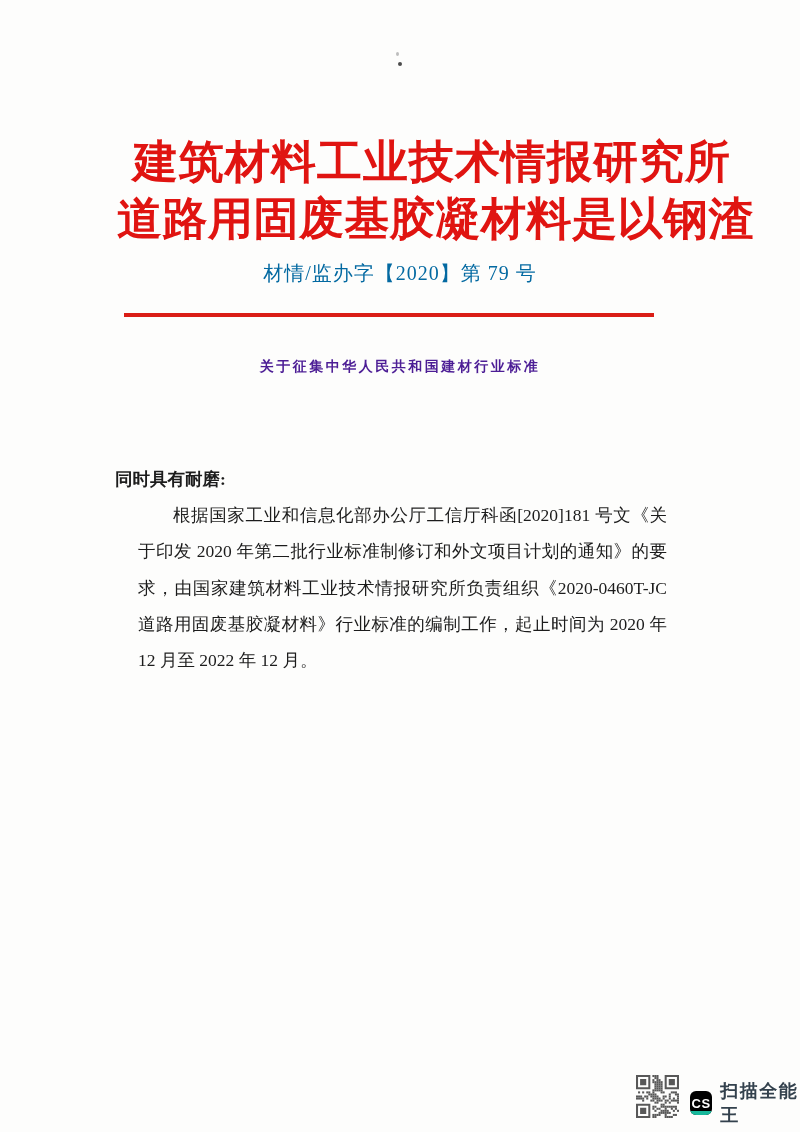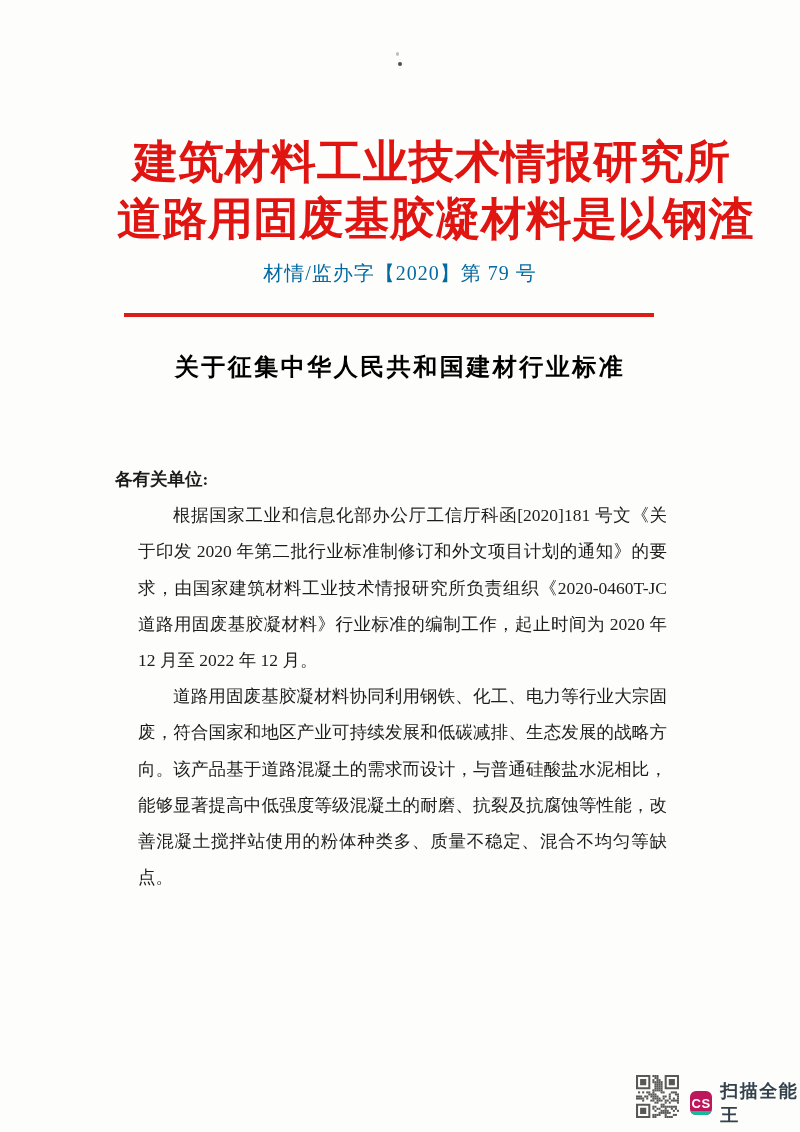--- a/index.html
+++ b/index.html
@@ -36,22 +36,22 @@
     text-align:center; font-size:20px; color:#0369a1; letter-spacing:1px;
   }
   .red-rule {
     position:absolute; top:313px; left:124px;
     width:530px; height:4px; background:#da1d16;
   }
 
   
   .title {
     position:absolute; top:344px; left:0; width:100%;
-    text-align:center; font-weight:700; color:#000000;
-    font-size:24px; line-height:45px; letter-spacing:2.5px;
+    text-align:center; font-weight:700; color:#4c1d95;
+    font-size:14px; line-height:45px; letter-spacing:2.5px;
     font-family:"Liberation Sans","DejaVu Sans",sans-serif;
   }
 
   
   .letter-body {
     position:absolute; top:461px; left:115px; width:552px;
     font-size:17.5px; line-height:36.2px;
     color:#1c1c1c; text-align:justify; text-justify:inter-character;
   }
   .salutation { font-weight:600; }
@@ -62,21 +62,21 @@
     position:absolute; left:636px; top:1075px;
     display:flex; align-items:flex-start; gap:11px;
     font-family:"Liberation Sans","DejaVu Sans",sans-serif;
   }
   .qr { width:43px; height:43px; opacity:.85; }
   .qr svg { display:block; width:43px; height:43px; fill:#3c3c3c; }
   .wm-col { padding-top:4px; }
   .wm-row { display:flex; align-items:center; gap:8px; }
   .cs-badge {
     position:relative; width:27px; height:24px; border-radius:6px;
-    background:#be185d; color:#ffffff; overflow:hidden;
+    background:#000000; color:#ffffff; overflow:hidden;
     display:flex; align-items:center; justify-content:center;
     font-size:13px; font-weight:bold; letter-spacing:0.5px;
   }
   .cs-badge::after {
     content:""; position:absolute; left:0; right:0; bottom:0;
     height:4px; background:#17b89b;
   }
   .wm-name { font-size:18px; font-weight:600; color:#33414d; letter-spacing:1.5px; }
 </style>
 </head>
@@ -92,23 +92,22 @@
     <div class="org org2">道路用固废基胶凝材料是以钢渣</div>
     <div class="doc-no">材情/监办字【2020】第 79 号</div>
     <div class="red-rule"></div>
   </header>
 
   <h1 class="title">
     <div>关于征集中华人民共和国建材行业标准</div>
   </h1>
 
   <main class="letter-body">
-    <p class="salutation">各有关单位:</p>
+    <p class="salutation">同时具有耐磨:</p>
     <p class="para">根据国家工业和信息化部办公厅工信厅科函[2020]181 号文《关于印发 2020 年第二批行业标准制修订和外文项目计划的通知》的要求，由国家建筑材料工业技术情报研究所负责组织《2020-0460T-JC 道路用固废基胶凝材料》行业标准的编制工作，起止时间为 2020 年 12 月至 2022 年 12 月。</p>
-    <p class="para">道路用固废基胶凝材料协同利用钢铁、化工、电力等行业大宗固废，符合国家和地区产业可持续发展和低碳减排、生态发展的战略方向。该产品基于道路混凝土的需求而设计，与普通硅酸盐水泥相比，能够显著提高中低强度等级混凝土的耐磨、抗裂及抗腐蚀等性能，改善混凝土搅拌站使用的粉体种类多、质量不稳定、混合不均匀等缺点。</p>
   </main>
 
   <div class="watermark">
     <div class="qr">
       <svg viewBox="0 0 21 21" xmlns="http://www.w3.org/2000/svg">
         <g id="qr-modules">
             <rect x="8" y="0" width="1" height="1"></rect>
             <rect x="9" y="0" width="1" height="1"></rect>
             <rect x="10" y="0" width="1" height="1"></rect>
             <rect x="9" y="1" width="1" height="1"></rect>

